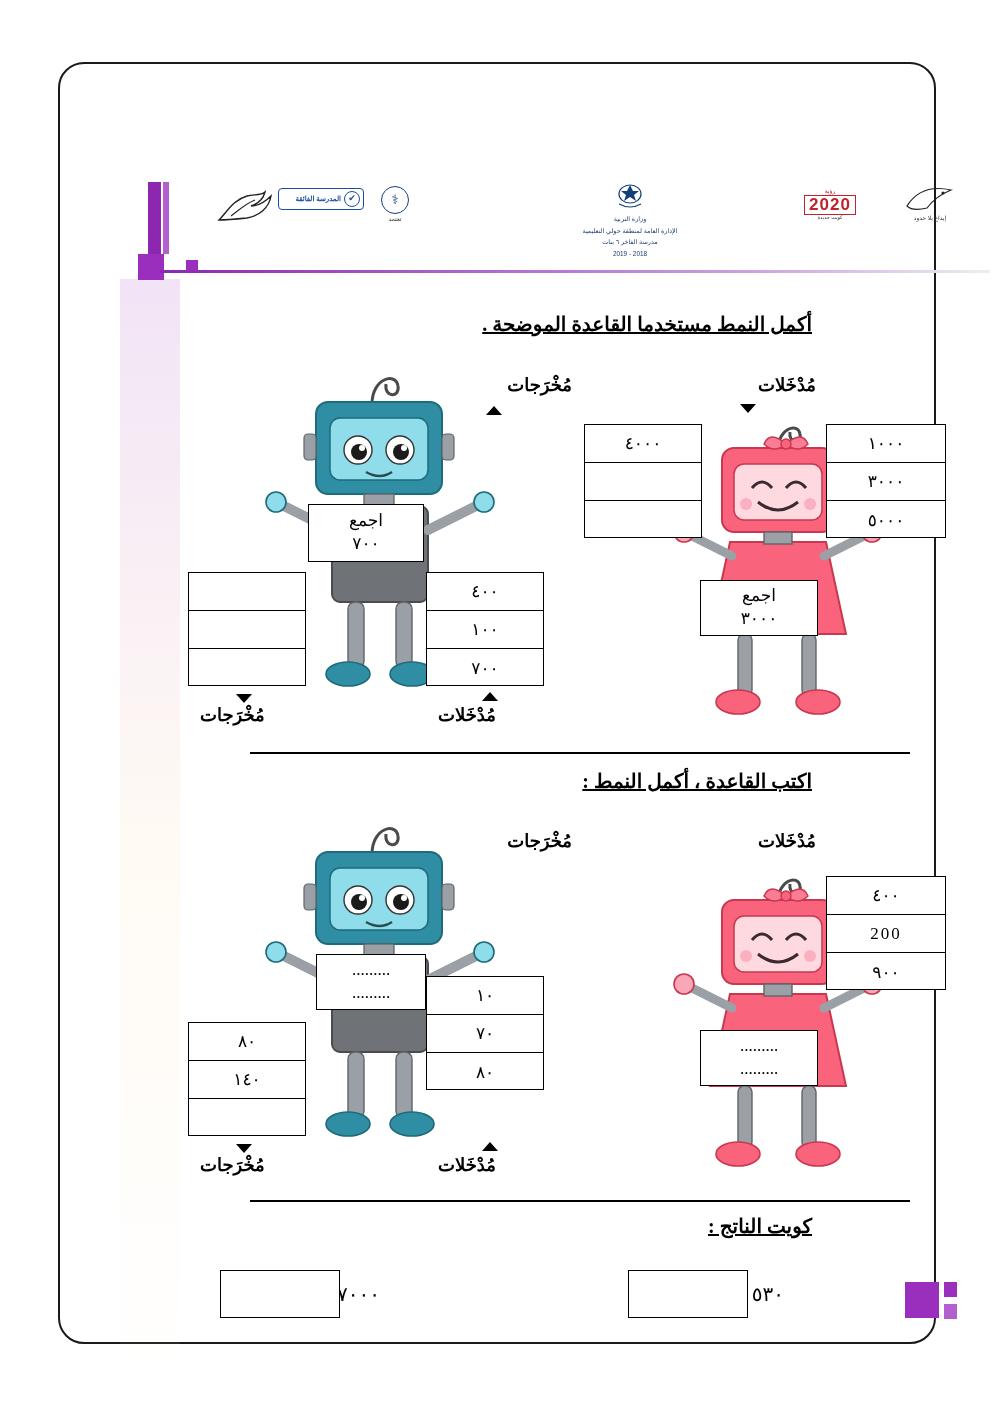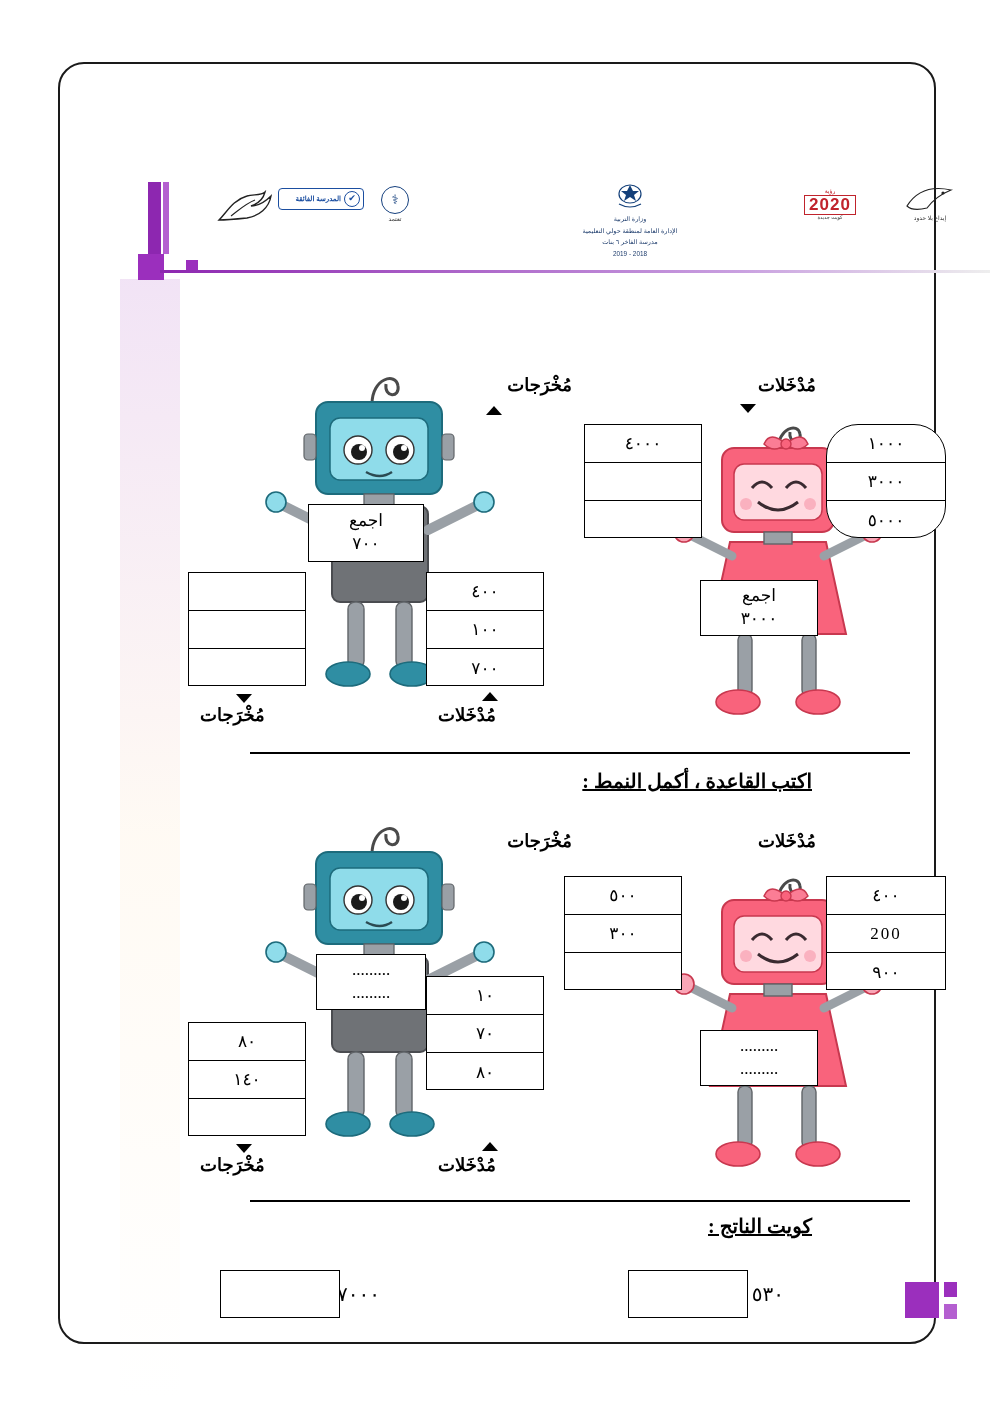--- a/index.html
+++ b/index.html
@@ -197,20 +197,21 @@
     <div class="logo logo-flag">
       <svg width="54" height="30" viewBox="0 0 54 30" style="display:block;margin:0 auto;">
         <path d="M4 22 C14 6 30 2 48 6 C38 10 30 16 24 24 C16 26 8 26 4 22 Z" fill="none" stroke="#222" stroke-width="1.2"></path>
         <circle cx="40" cy="9" r="1.6" fill="#222"></circle>
       </svg>
       <div style="font-size:6px;margin-top:1px;">إبداع بلا حدود</div>
     </div>
 
   </div>
 
+  <div class="title t1">أكمل النمط مستخدما القاعدة الموضحة .</div>
 
   <div class="robot" style="left:600px;top:330px;">
     <svg width="230" height="330" viewBox="0 0 230 330">
 
       <path d="M118 56 C118 34 138 28 140 40 C142 50 128 50 130 38" fill="none" stroke="#4a4a4a" stroke-width="3"></path>
 
       <rect x="62" y="54" width="112" height="84" rx="12" fill="#f9637c" stroke="#c8384f" stroke-width="2"></rect>
       <rect x="74" y="70" width="88" height="56" rx="10" fill="#ffd9e0" stroke="#c8384f" stroke-width="1.5"></rect>
       <path d="M92 94 q10 -12 20 0" fill="none" stroke="#3a2a30" stroke-width="3"></path>
       <path d="M126 94 q10 -12 20 0" fill="none" stroke="#3a2a30" stroke-width="3"></path>
@@ -262,21 +263,21 @@
       <ellipse cx="88" cy="320" rx="22" ry="12" fill="#2f8ea3" stroke="#1d6b7c" stroke-width="1.6"></ellipse>
       <ellipse cx="152" cy="320" rx="22" ry="12" fill="#2f8ea3" stroke="#1d6b7c" stroke-width="1.6"></ellipse>
     </svg>
   </div>
 
   <div class="lbl" style="right:118px;top:310px;">مُدْخَلات</div>
   <div class="tri tri-down" style="right:178px;top:340px;"></div>
   <div class="lbl" style="right:362px;top:310px;">مُخْرَجات</div>
   <div class="tri tri-up" style="right:432px;top:342px;"></div>
 
-  <div class="stack" style="left:766px;top:360px;width:120px;height:114px;border-radius:32px;">
+  <div class="stack" style="left:766px;top:360px;width:120px;height:114px;">
     <div class="cell" style="height:38px">١٠٠٠</div>
     <div class="cell" style="height:38px">٣٠٠٠</div>
     <div class="cell" style="height:38px">٥٠٠٠</div>
   </div>
 
   <div class="stack" style="left:524px;top:360px;width:118px;height:114px;">
     <div class="cell" style="height:38px">٤٠٠٠</div>
     <div class="cell" style="height:38px"></div>
     <div class="cell" style="height:38px"></div>
   </div>
@@ -367,25 +368,20 @@
 
   <div class="lbl" style="right:118px;top:766px;">مُدْخَلات</div>
   <div class="lbl" style="right:362px;top:766px;">مُخْرَجات</div>
 
   <div class="stack" style="left:766px;top:812px;width:120px;height:114px;">
     <div class="cell" style="height:38px">٤٠٠</div>
     <div class="cell" style="height:38px">200</div>
     <div class="cell" style="height:38px">٩٠٠</div>
   </div>
 
-  <div class="stack" style="left:504px;top:812px;width:118px;height:114px;">
-    <div class="cell" style="height:38px">٥٠٠</div>
-    <div class="cell" style="height:38px">٣٠٠</div>
-    <div class="cell" style="height:38px"></div>
-  </div>
 
   <div class="rulebox" style="left:640px;top:966px;width:118px;height:56px;">
     <div>.........</div>
     <div>.........</div>
   </div>
 
   <div class="lbl" style="left:378px;top:1090px;">مُدْخَلات</div>
   <div class="tri tri-up" style="left:422px;top:1078px;"></div>
   <div class="lbl" style="left:140px;top:1090px;">مُخْرَجات</div>
   <div class="tri tri-down" style="left:176px;top:1080px;"></div>

